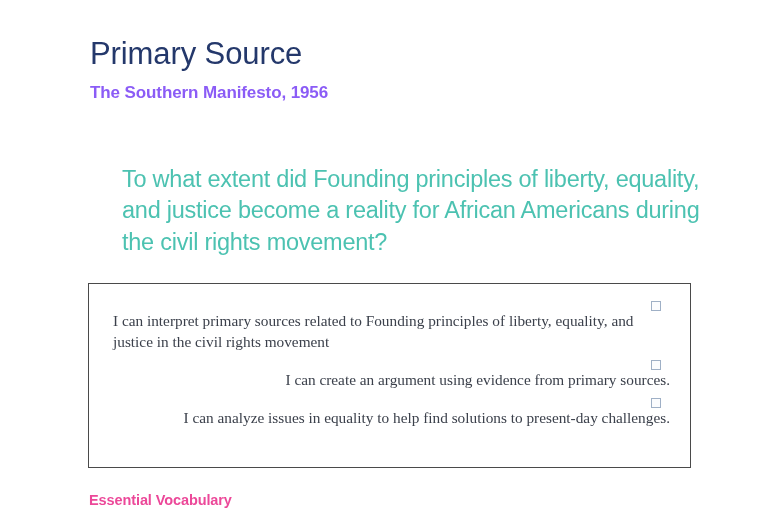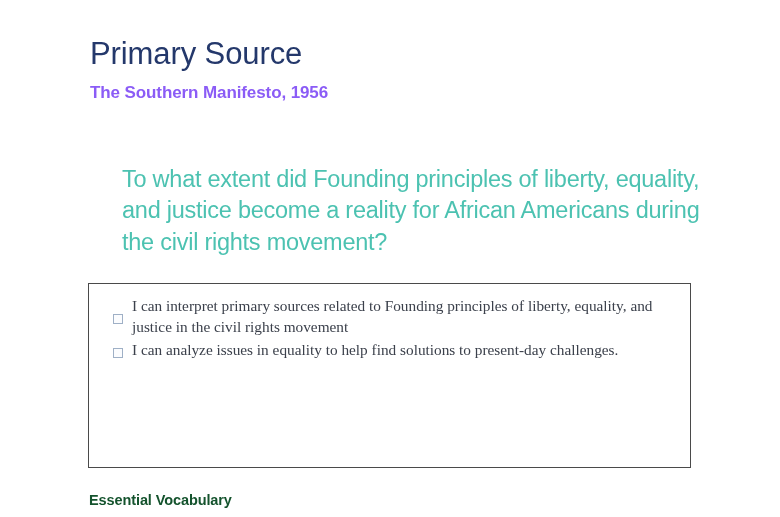--- a/index.html
+++ b/index.html
@@ -82,26 +82,27 @@
     box-sizing: border-box;
     background: #ffffff;
   }
   .obj-list {
     list-style: none;
     margin: 0;
     padding: 12px 20px 0 24px;
   }
   .obj-item {
     display: flex;
-    align-items: center;
+    align-items: flex-end;
     font-family: "Liberation Serif", serif;
     font-size: 15.3px;
     color: #3b404b;
     line-height: 1.37;
     margin-bottom: 2px;
+    flex-direction: column;
   }
   .obj-checkbox {
     flex: 0 0 auto;
     width: 10px;
     height: 10px;
     border: 1px solid #9fb0c6;
     background: #fbfcfe;
     margin-top: 5px;
     margin-right: 9px;
     box-sizing: border-box;
@@ -110,21 +111,21 @@
     flex: 1 1 auto;
   }
 
   
   .vocab-heading {
     position: absolute;
     left: 89px;
     top: 492px;
     font-size: 14.5px;
     font-weight: 700;
-    color: #14532d;
+    color: #ec4899;
     letter-spacing: -0.1px;
   }
 </style>
 </head>
 <body>
 
 <div class="page">
 
   <div class="header">
     <h1 class="doc-title">Primary Source</h1>
@@ -135,20 +136,24 @@
   <div class="eq">To what extent did Founding principles of liberty, equality, and justice become a reality for African Americans during the civil rights movement?</div>
 
   <div class="objectives-box">
     <ul class="obj-list">
       <li class="obj-item">
         <span class="obj-checkbox"></span>
         <span class="obj-text">I can interpret primary sources related to Founding principles of liberty, equality, and justice in the civil rights movement</span>
       </li>
       <li class="obj-item">
         <span class="obj-checkbox"></span>
+        <span class="obj-text">I can create an argument using evidence from primary sources.</span>
+      </li>
+      <li class="obj-item">
+        <span class="obj-checkbox"></span>
         <span class="obj-text">I can analyze issues in equality to help find solutions to present-day challenges.</span>
       </li>
     </ul>
   </div>
 
   <div class="vocab-heading">Essential Vocabulary</div>
 
 </div>
 
 </body></html>

